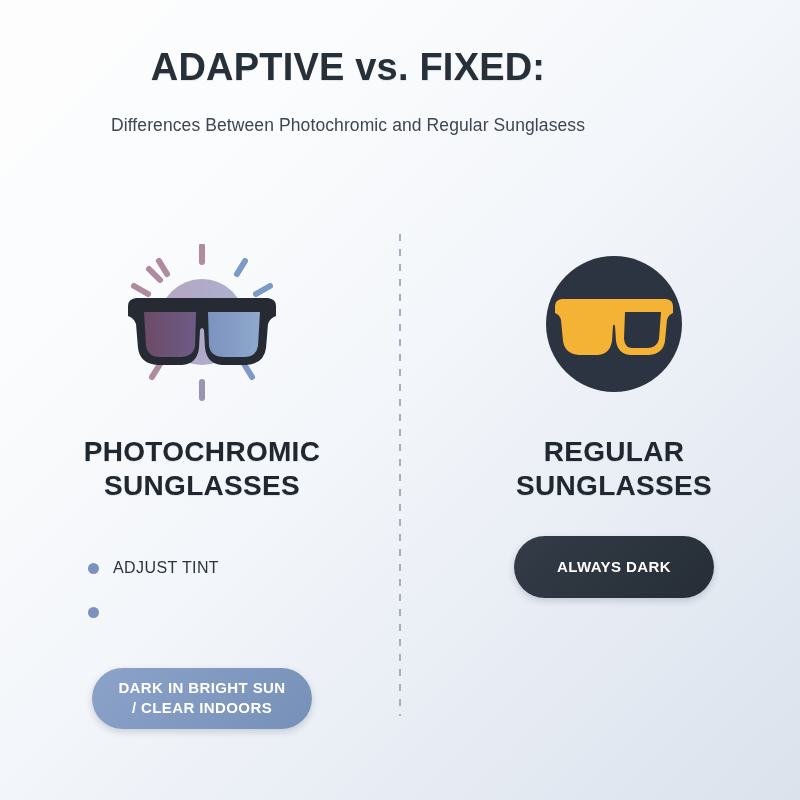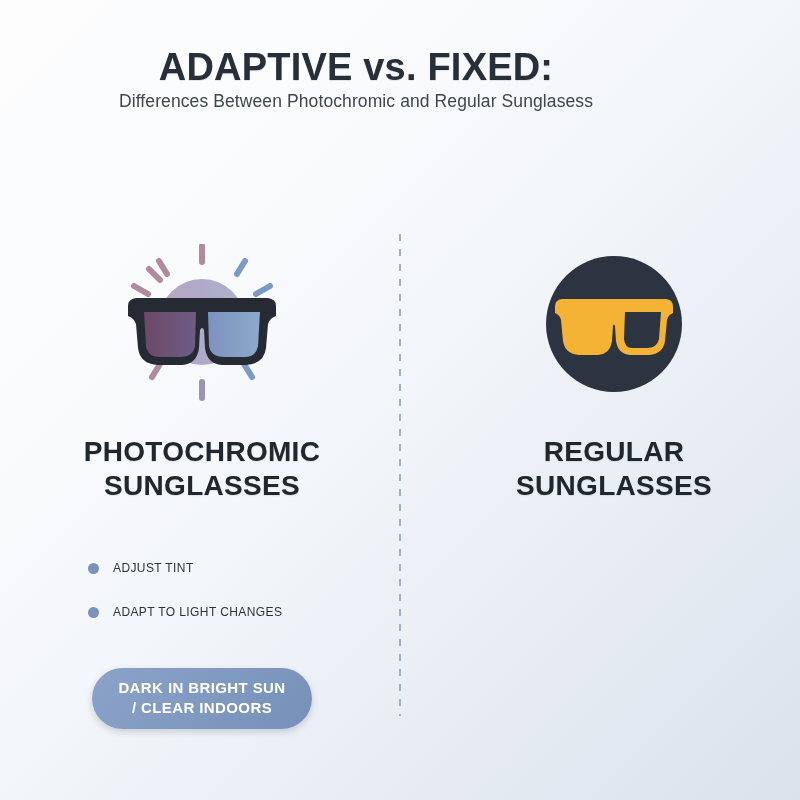--- a/index.html
+++ b/index.html
@@ -24,38 +24,38 @@
                 #f3f6fa 48%,
                 #e7ecf4 74%,
                 #dbe2ec 100%);
     overflow: hidden;
   }
 
   
   .header {
     position: absolute;
     top: 46px;
-    left: 16px;
+    left: 8px;
     width: 680px;
     text-align: center;
   }
   .title-line {
     font-size: 38px;
     font-weight: bold;
     letter-spacing: 0.2px;
     color: #272f38;
     line-height: 1.13;
     text-transform: uppercase;
     text-shadow: 0 1px 1px rgba(130,145,165,0.22);
   }
   .title-line .lower {
     text-transform: lowercase;
   }
   .subtitle {
-    margin-top: 2px;
+    margin-top: 26px;
     font-size: 17.5px;
     font-weight: normal;
     color: #3e464f;
     letter-spacing: 0.1px;
   }
 
   
   .divider {
     position: absolute;
     left: 399px;
@@ -109,21 +109,21 @@
   .bullet-dot {
     width: 11px;
     height: 11px;
     border-radius: 50%;
     flex: 0 0 auto;
     margin-right: 14px;
   }
   .left  .bullet-dot { background: #7a92bd; }
   .right .bullet-dot { background: #f5b335; }
   .bullet-text {
-    font-size: 12px;
+    font-size: 16px;
     color: #2b333c;
     letter-spacing: 0.4px;
     text-transform: uppercase;
   }
 
   
   .pill-wrap {
     margin-top: 34px;
     display: flex;
     justify-content: center;
@@ -222,21 +222,20 @@
       <div>SUNGLASSES</div>
     </div>
 
     <div class="bullets">
       <div class="bullet-row">
         <span class="bullet-dot"></span>
         <span class="bullet-text">ADJUST TINT</span>
       </div>
       <div class="bullet-row">
         <span class="bullet-dot"></span>
-        <span class="bullet-text">ADAPT TO LIGHT CHANGES</span>
       </div>
     </div>
 
     <div class="pill-wrap">
       <div class="pill blue">
         <div>DARK IN BRIGHT SUN</div>
         <div>/ CLEAR INDOORS</div>
       </div>
     </div>
   </div>
@@ -259,15 +258,20 @@
         </g>
       </svg>
     </div>
 
     <div class="col-heading">
       <div>REGULAR</div>
       <div>SUNGLASSES</div>
     </div>
 
 
+    <div class="pill-wrap">
+      <div class="pill dark">
+        <div>ALWAYS DARK</div>
+      </div>
+    </div>
   </div>
 
 </div>
 
 </body></html>

